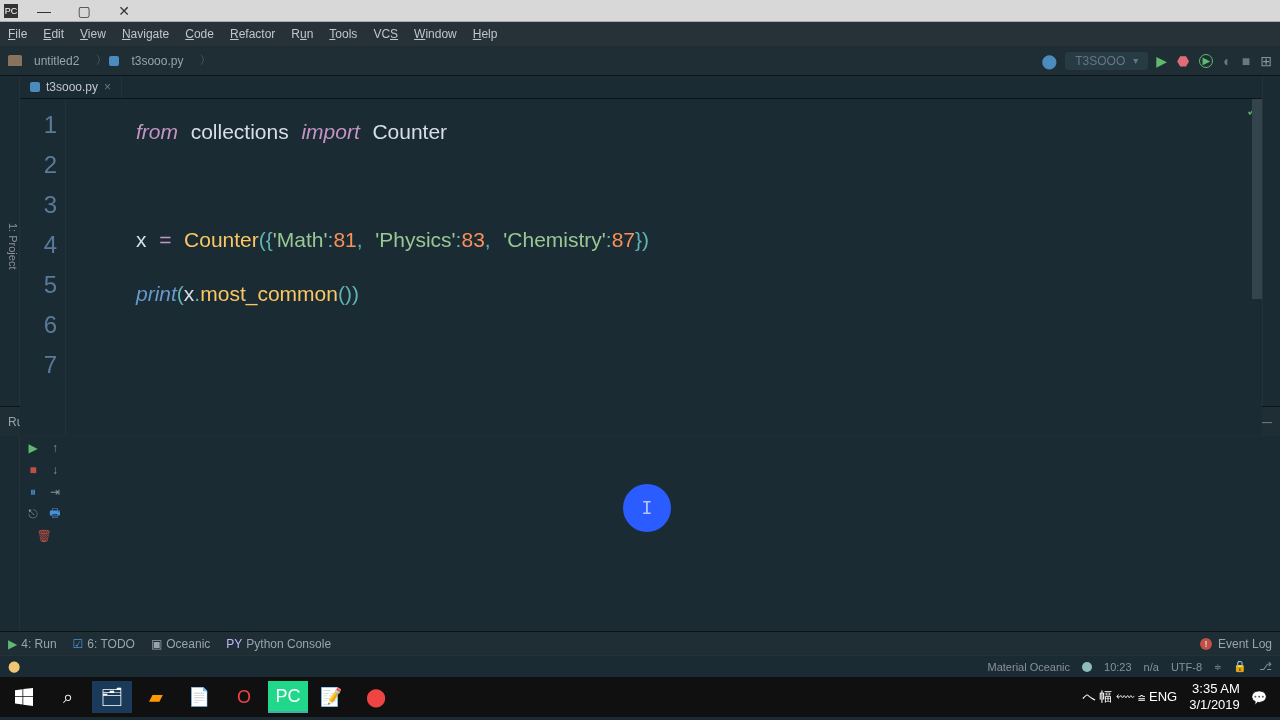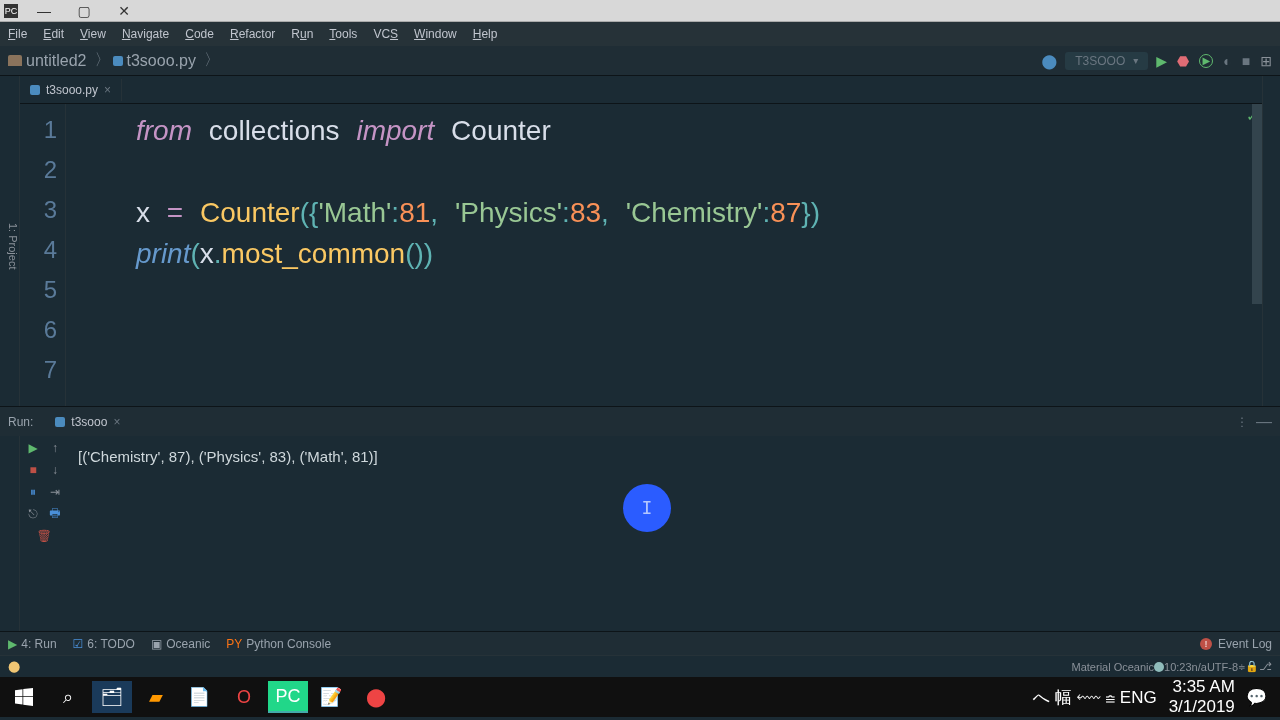--- a/index.html
+++ b/index.html
@@ -5,42 +5,42 @@
 * { margin: 0; padding: 0; box-sizing: border-box; font-family: "Segoe UI", sans-serif; }
 body { width: 1280px; height: 720px; background: #1b2b34; color: #c0c5ce; overflow: hidden; font-size: 13px; }
 .titlebar { height: 22px; background: #d8d8d8; display: flex; align-items: center; padding: 0 4px; color: #333; font-size: 12px; border-bottom: 1px solid #aaa; }
 .titlebar .icon { width: 14px; height: 14px; background: #333; margin-right: 6px; display: inline-block; font-size: 9px; color: #fff; text-align: center; line-height: 14px; }
 .titlebar .title { flex: 1; }
 .titlebar .winbtn { width: 40px; text-align: center; color: #333; font-size: 14px; }
 .menubar { height: 24px; background: #263238; display: flex; align-items: center; padding: 0 8px; gap: 16px; color: #c0c5ce; font-size: 12px; }
 .menubar span { cursor: default; }
 .menubar span u { text-decoration: underline; }
 .navbar { height: 30px; background: #1f2d35; display: flex; align-items: center; padding: 0 8px; border-bottom: 1px solid #0d1418; }
-.crumb { display: flex; align-items: center; gap: 4px; margin-right: 2px; color: #99a3ad; font-size: 16px; }
+.crumb { display: flex; align-items: center; gap: 12px; margin-right: 2px; color: #99a3ad; font-size: 12px; }
 .crumb .chev { color: #6a7680; margin-left: 4px; }
 .folder-icon { width: 14px; height: 11px; background: #8a735c; display: inline-block; border-radius: 2px 2px 0 0; }
 .py-icon { width: 10px; height: 10px; display: inline-block; background: #4b8bbe; border-radius: 2px; }
 .navbar-right { margin-left: auto; display: flex; align-items: center; gap: 8px; }
 .run-config { background: #263b44; padding: 2px 10px; border-radius: 3px; color: #6a7680; font-size: 12px; display: flex; align-items: center; gap: 8px; }
 .run-config .chev { font-size: 10px; }
 .toolbar-icons { display: flex; align-items: center; gap: 10px; }
 .ticon { font-size: 14px; color: #8a9199; }
 .ticon.play { color: #5fb96e; }
 .ticon.bug { color: #e06c75; }
 .ticon.cover { color: #5fb96e; border: 1px solid #5fb96e; border-radius: 50%; width: 14px; height: 14px; display: inline-flex; align-items: center; justify-content: center; font-size: 10px; }
 .ticon.stop { color: #6a7680; }
 .main { display: flex; height: 330px; }
 .gutter-left { width: 20px; background: #1b2b34; border-right: 1px solid #263238; writing-mode: vertical-rl; text-align: center; font-size: 11px; color: #8a9199; padding-top: 10px; }
 .editor-wrap { flex: 1; display: flex; flex-direction: column; }
 .tabbar { height: 28px; background: #1b2b34; display: flex; align-items: center; border-bottom: 1px solid #0d1418; }
 .tab { padding: 4px 10px; display: flex; align-items: center; gap: 6px; color: #c0c5ce; font-size: 12px; border-right: 1px solid #263238; }
 .tab .close { color: #6a7680; font-size: 12px; }
 .editor { flex: 1; display: flex; background: #1b2b34; position: relative; }
 .linenos { width: 46px; background: #1b2b34; padding: 6px 8px; text-align: right; color: #5a7a99; font-family: "Consolas", monospace; font-size: 24px; line-height: 40px; border-right: 1px solid #263238; }
-.code { flex: 1; padding: 6px 0 6px 70px; font-family: "Consolas", monospace; font-size: 28px; line-height: 41px; white-space: pre; }
+.code { flex: 1; padding: 6px 0 6px 70px; font-family: "Consolas", monospace; font-size: 21px; line-height: 54px; white-space: pre; }
 .kw { color: #c594c5; font-style: italic; }
 .name { color: #d8dee9; }
 .nm2 { color: #fac863; }
 .fn { color: #6699cc; font-style: italic; }
 .str { color: #99c794; }
 .num { color: #f99157; }
 .punc { color: #5fb3b3; }
 .eq { color: #c594c5; }
 .gutter-right { width: 18px; background: #1b2b34; border-left: 1px solid #263238; }
 .check-icon { position: absolute; right: 4px; top: 4px; color: #5fb96e; font-size: 14px; }
@@ -66,26 +66,26 @@
 .blue-cursor { position: absolute; left: 555px; top: 48px; width: 48px; height: 48px; background: #2b5cff; border-radius: 50%; display: flex; align-items: center; justify-content: center; color: #b3c6ff; font-family: monospace; font-size: 18px; }
 
 .bottombar { height: 24px; background: #1f2d35; display: flex; align-items: center; padding: 0 8px; gap: 16px; font-size: 12px; color: #99a3ad; border-top: 1px solid #0d1418; }
 .bottombar .item { display: flex; align-items: center; gap: 4px; }
 .bottombar .run-item .play { color: #5fb96e; }
 .bottombar-right { margin-left: auto; display: flex; align-items: center; gap: 6px; }
 .err-dot { width: 12px; height: 12px; background: #be5046; border-radius: 50%; font-size: 9px; color: #fff; display: inline-flex; align-items: center; justify-content: center; }
 
 .statusbar { height: 22px; background: #1b2b34; display: flex; align-items: center; padding: 0 8px; font-size: 11px; color: #8a9199; border-top: 1px solid #263238; }
 .statusbar .warn { color: #f0c674; margin-right: 6px; }
-.statusbar-right { margin-left: auto; display: flex; align-items: center; }
+.statusbar-right { margin-left: auto; display: flex; align-items: center; gap: 12px; }
 .theme-dot { width: 10px; height: 10px; background: #8fbcbb; border-radius: 50%; display: inline-block; }
 
 .taskbar { height: 40px; background: #101010; display: flex; align-items: center; padding: 0 4px; gap: 4px; }
 .task-icon { width: 40px; height: 32px; display: inline-flex; align-items: center; justify-content: center; color: #fff; font-size: 18px; }
-.taskbar-right { margin-left: auto; color: #fff; font-size: 17px; text-align: right; padding-right: 8px; display: flex; align-items: center; gap: 12px; }
+.taskbar-right { margin-left: auto; color: #fff; font-size: 13px; text-align: right; padding-right: 8px; display: flex; align-items: center; gap: 12px; }
 .taskbar-right .clock { line-height: 1.2; }
 .win-icon svg { width: 18px; height: 18px; fill: #fff; }
 </style>
 </head>
 <body>
 
 <div class="titlebar">
   <span class="icon">PC</span>
   <span class="winbtn">—</span>
   <span class="winbtn">▢</span>
@@ -197,40 +197,40 @@
         <span class="tc-icon">⇥</span>
       </div>
     <div class="row">
         <span class="tc-icon">⎋</span>
         <span class="tc-icon" style="color:#4a90d9">🖶</span>
       </div>
     <div class="row">
         <span class="tc-icon trash">🗑</span>
       </div>
   </div>
-  <div class="terminal"><div>[('Chemistry', 87), ('Physics', 83), ('Math', 81)]</div><div></div>
+  <div class="terminal"><div></div>
     <div class="blue-cursor">I</div>
   </div>
 </div>
 
 <div class="bottombar">
   <div class="item run-item">
       <span class="play">▶</span>
       <span>4: Run</span>
     </div>
   <div class="item">
       <span style="color:#4a90d9">☑</span>
       <span>6: TODO</span>
     </div>
   <div class="item">
       <span>▣</span>
       <span>Oceanic</span>
     </div>
   <div class="item">
-      <span style="color:#f97316">PY</span>
+      <span style="color:#c4b5fd">PY</span>
       <span>Python Console</span>
     </div>
   <div class="bottombar-right">
     <span class="err-dot">!</span>
     <span>Event Log</span>
   </div>
 </div>
 
 <div class="statusbar">
   <span class="warn">⬤</span>

